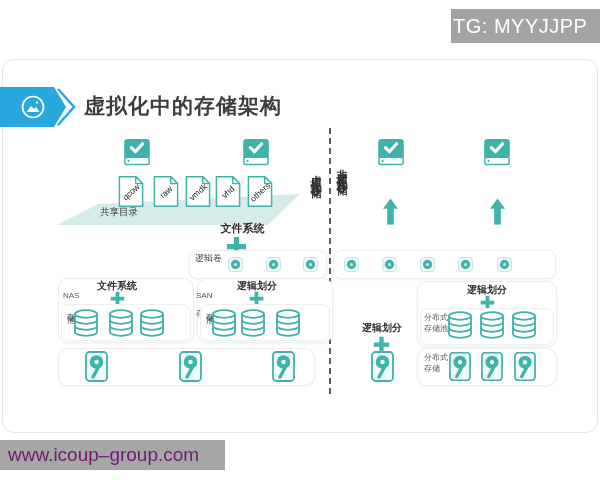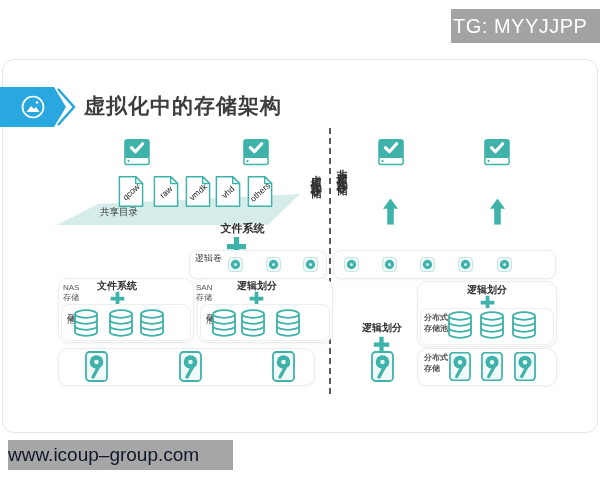--- a/index.html
+++ b/index.html
@@ -11,23 +11,23 @@
   .card{
     position:absolute;left:2px;top:59px;width:594px;height:372px;
     border:1px solid #e7e7e7;border-radius:12px;background:#fff;
   }
   .tg-badge{
     position:absolute;left:451px;top:9px;width:158px;height:34px;
     background:#a3a3a3;color:#fff;font-size:20px;display:flex;
     align-items:center;padding-left:2px;box-sizing:border-box;letter-spacing:.5px;
   }
   .watermark{
-    position:absolute;left:8px;top:440px;width:225px;height:30px;
-    background:#a6a6a6;color:#0f172a;font-size:19px;display:flex;
-    align-items:center;padding-left:0;box-sizing:border-box;
+    position:absolute;left:0;top:440px;width:225px;height:30px;
+    background:#a6a6a6;color:#701a75;font-size:19px;display:flex;
+    align-items:center;padding-left:8px;box-sizing:border-box;
   }
   .page-title{
     position:absolute;left:84px;top:92px;font-size:21px;font-weight:bold;
     color:#3d3d3d;letter-spacing:1px;white-space:nowrap;
   }
   .dashline{
     position:absolute;left:329px;top:128px;height:266px;width:0;
     border-left:2px dashed #5a5a5a;
   }
   .vlabel{
@@ -36,28 +36,28 @@
   }
   .panel{
     position:absolute;background:#fff;border:1px solid #ededed;
     border-radius:10px;box-shadow:0 1px 3px rgba(0,0,0,.05);box-sizing:border-box;
   }
   .inner{
     position:absolute;background:#fff;border:1px solid #ebefee;
     border-radius:8px;box-sizing:border-box;
   }
   .type-label{position:absolute;font-size:8px;color:#555;line-height:1.3;}
-  .type-label span{display:block;}
+  .type-label span{display:block;margin-top:8px;}
   .ptitle{position:absolute;font-size:10px;font-weight:bold;color:#303030;text-align:center;white-space:nowrap;}
   .pool-v{
     position:absolute;writing-mode:vertical-rl;text-orientation:upright;
     font-size:8px;color:#555;letter-spacing:1px;
   }
   .pool-2l{position:absolute;font-size:8px;color:#555;line-height:1.35;}
-  .pool-2l span{display:block;font-weight:bold;}
+  .pool-2l span{display:block;}
   .tiny-label{position:absolute;font-size:9px;color:#444;white-space:nowrap;}
   .doc{position:absolute;width:26px;height:33px;}
   .doc svg{position:absolute;left:0;top:0;}
   .doc-label{
     position:absolute;left:-8px;top:12px;width:42px;text-align:center;
     transform:rotate(-42deg);font-size:8.5px;color:#222;white-space:nowrap;
   }
   .midfs{
     position:absolute;left:205px;top:221px;width:75px;text-align:center;
     font-size:11px;font-weight:600;color:#2f2f2f;white-space:nowrap;

